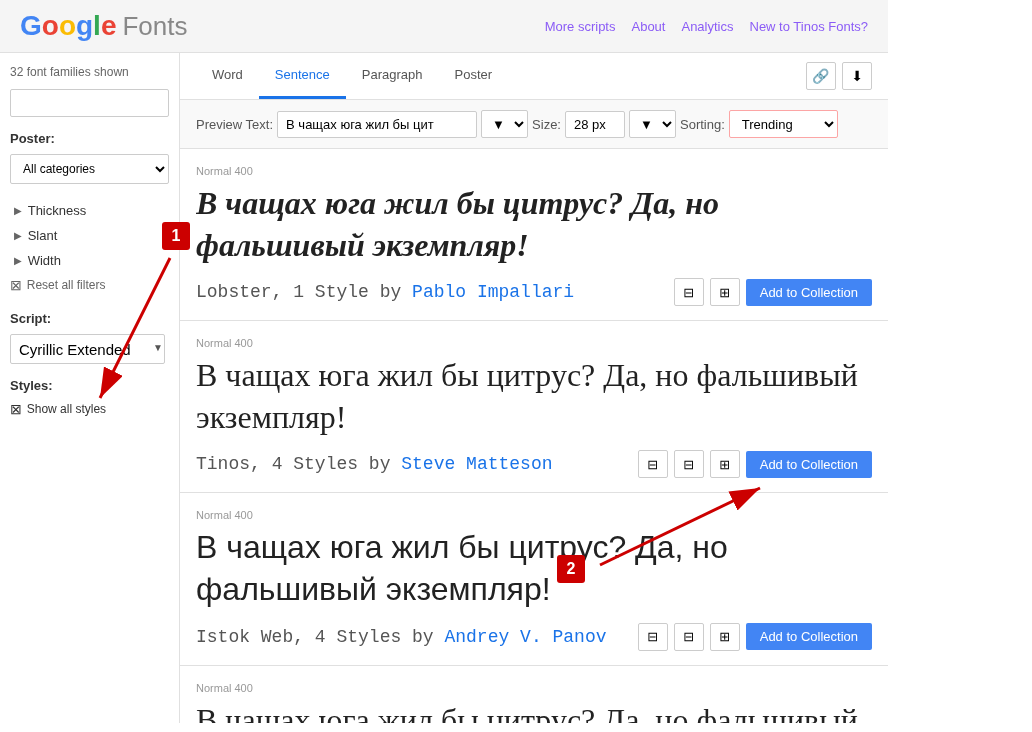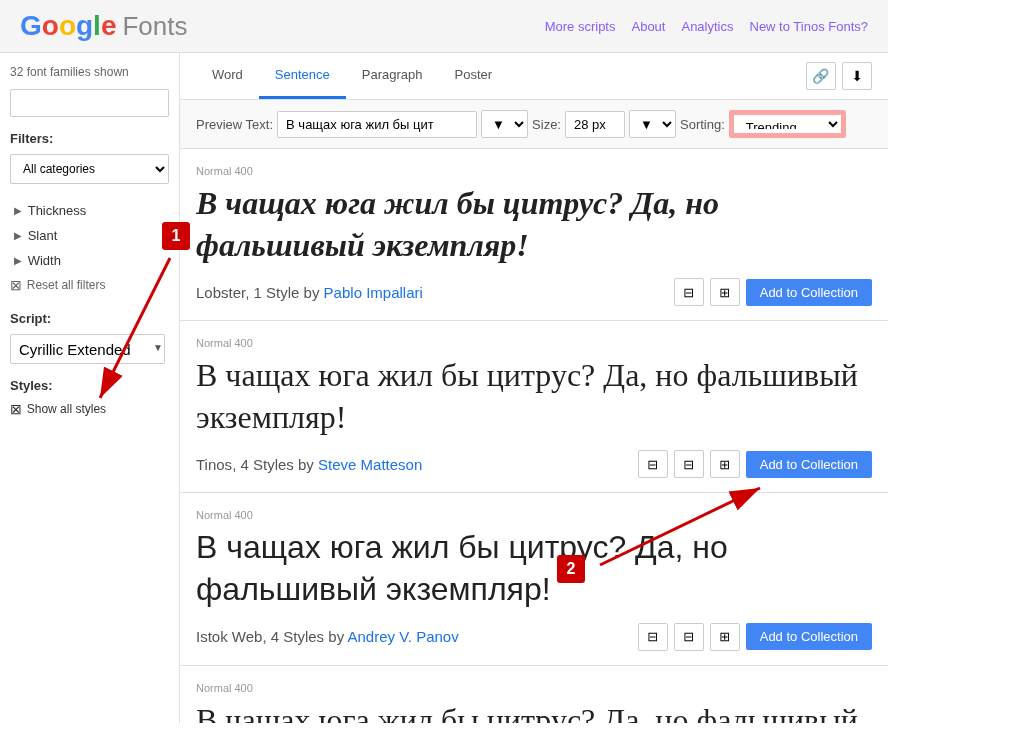--- a/index.html
+++ b/index.html
@@ -222,21 +222,21 @@
       font-size: 13px;
       background: #fff;
       cursor: pointer;
       height: 28px;
     }
     .sort-label {
       font-size: 13px;
       color: #555;
     }
     .sort-dropdown {
-      border: 5px solid #fca5a5;
+      border: 1px solid #fca5a5;
       border-radius: 2px;
       padding: 4px 8px;
       font-size: 13px;
       background: #fff;
       cursor: pointer;
       height: 28px;
     }
 
     
     .fonts-list {
@@ -273,22 +273,23 @@
     }
     .font-preview-text.generic {
       font-family: Times New Roman, serif;
     }
     .font-card-footer {
       display: flex;
       align-items: center;
       justify-content: space-between;
     }
     .font-meta {
-      font-size: 15px;
+      font-size: 18px;
       color: #555;
+      font-family: Liberation Mono, monospace;
     }
     .font-meta a {
       color: #1a73e8;
       text-decoration: none;
     }
     .font-actions {
       display: flex;
       align-items: center;
       gap: 6px;
     }
@@ -351,21 +352,21 @@
       <a href="#">New to Tinos Fonts?</a>
     </div>
   </div>
 
   <div class="main-wrapper">
 
     <div class="sidebar">
       <div class="font-count">32 font families shown</div>
       <input class="search-box" type="text" style="">
 
-      <div class="sidebar-section-label">Filters:</div>
+      <div class="sidebar-section-label">Poster:</div>
       <select class="filter-dropdown">
         <option>All categories</option>
       </select>
 
       <div class="filter-item">
         <span class="filter-chevron">▶</span>
         <span>Thickness</span>
       </div>
       <div class="filter-item">
         <span class="filter-chevron">▶</span>

